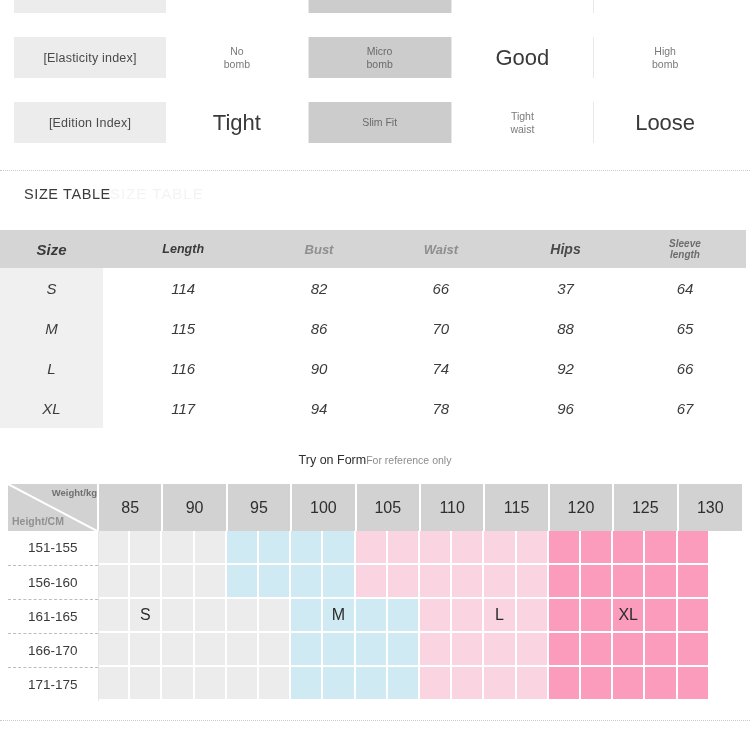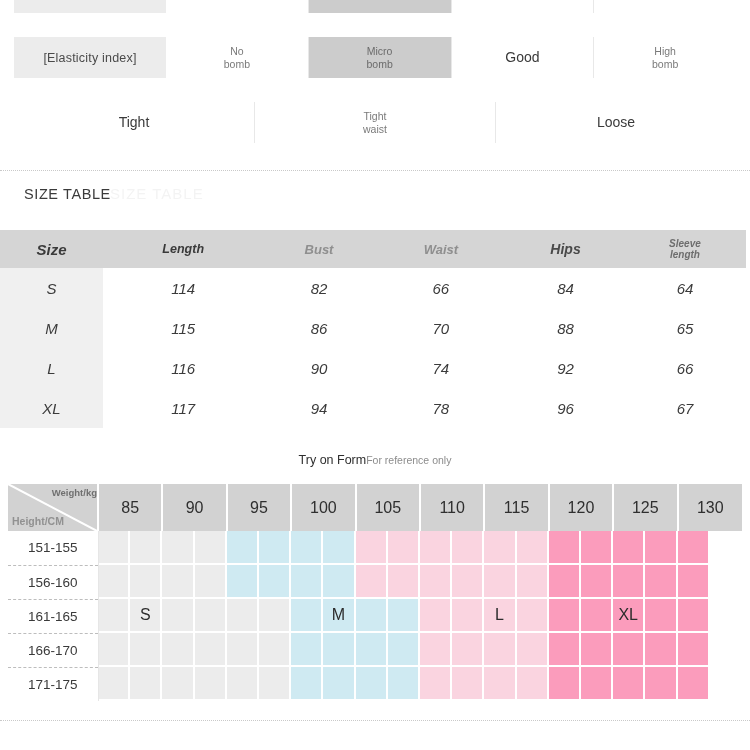--- a/index.html
+++ b/index.html
@@ -34,21 +34,21 @@
   .attr-opt {
     flex: 1 1 0;
     border-right: 1px solid #e8e8e8;
     display: flex; align-items: center; justify-content: center;
     text-align: center;
     line-height: 1.18;
     background: #ffffff;
   }
   .attr-opt:last-child { border-right: none; }
   .attr-opt.sel { background: #cccccc; }
-  .o-big   { font-size: 14px; color: #3a3a3a; }
+  .o-big   { font-size: 22px; color: #3a3a3a; }
   .o-small { font-size: 10.5px; color: #7a7a7a; }
   .o-sel   { font-size: 10.5px; color: #6b6b6b; }
   .o-mid   { font-size: 13px; color: #4a4a4a; }
 
   
   .dots {
     position: absolute;
     left: 0; width: 750px;
     border-top: 1px dotted #c9c9c9;
   }
@@ -200,22 +200,26 @@
           <span class="o-sel">Micro<br>bomb</span>
         </div>
         <div class="attr-opt">
           <span class="o-big">Good</span>
         </div>
         <div class="attr-opt">
           <span class="o-small">High<br>bomb</span>
         </div>
       </div>
       <div class="attr-row">
+        <div class="attr-label">[Edition Index]</div>
         <div class="attr-opt">
           <span class="o-big">Tight</span>
+        </div>
+        <div class="attr-opt sel">
+          <span class="o-sel">Slim Fit</span>
         </div>
         <div class="attr-opt">
           <span class="o-small">Tight<br>waist</span>
         </div>
         <div class="attr-opt">
           <span class="o-big">Loose</span>
         </div>
       </div>
     </div>
 
@@ -235,21 +239,21 @@
         <th class="st-hips">Hips</th>
         <th class="st-sleeve" id="hdr-sleeve">Sleeve<br>length</th>
       </tr>
     </thead>
     <tbody id="size-tbody">
         <tr>
           <td class="sz">S</td>
           <td class="v-dark">114</td>
           <td class="v-grayish">82</td>
           <td class="v-grayish">66</td>
-          <td class="v-grayish">84</td>
+          <td class="v-grayish">37</td>
           <td class="v-dark">64</td>
         </tr>
         <tr>
           <td class="sz">M</td>
           <td class="v-dark">115</td>
           <td class="v-grayish">86</td>
           <td class="v-grayish">70</td>
           <td class="v-grayish">88</td>
           <td class="v-dark">65</td>
         </tr>

